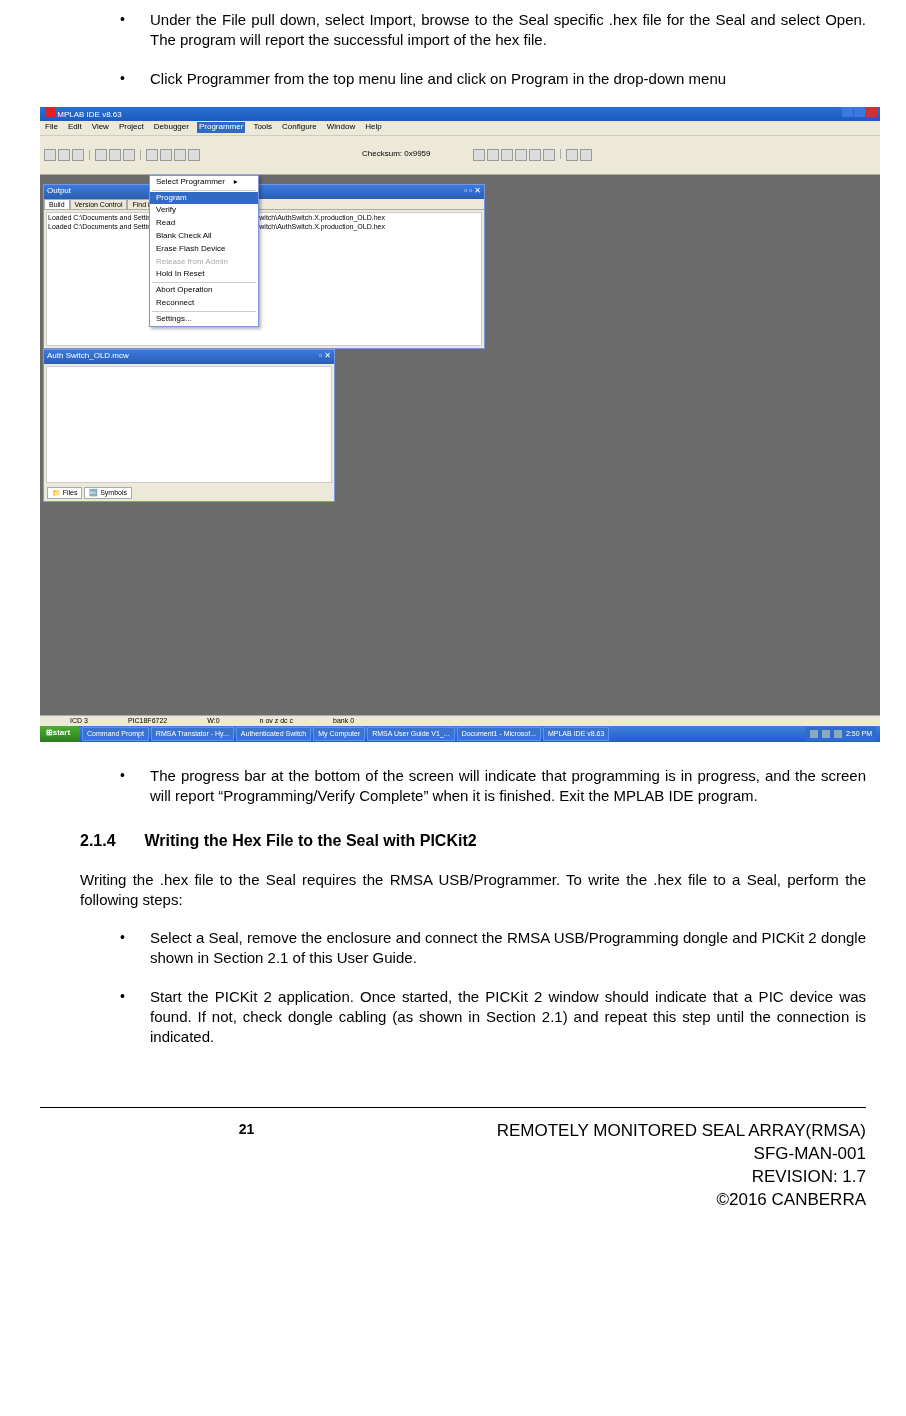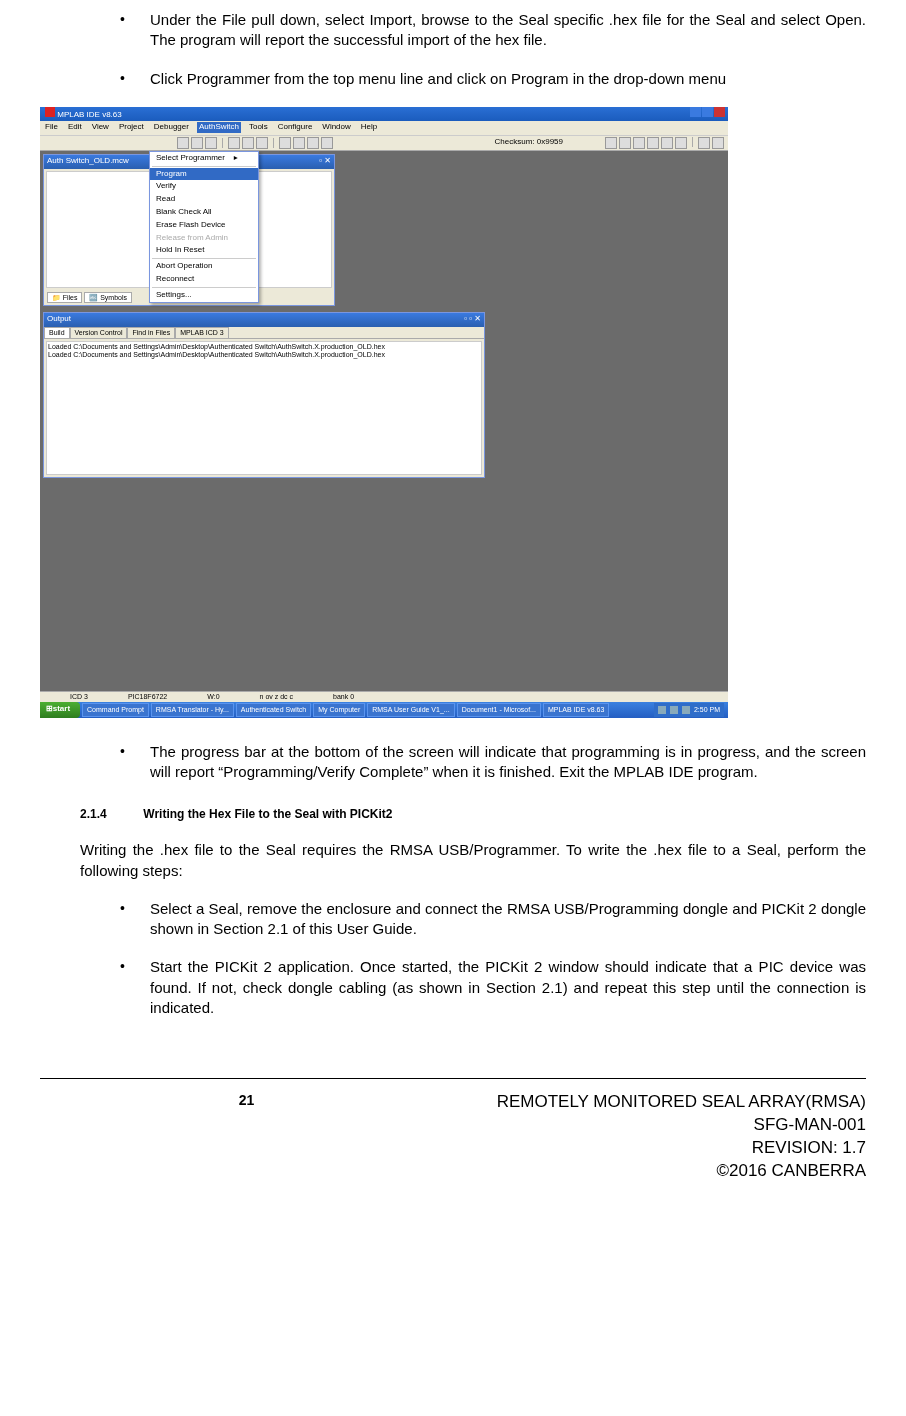--- a/index.html
+++ b/index.html
@@ -10,36 +10,36 @@
     padding: 10px 40px 20px 40px;
     line-height: 1.35;
     width: 906px;
     box-sizing: border-box;
     background: #fff;
   }
   .bullet-list { margin-left: 80px; }
   .bullet-item { display: flex; margin-bottom: 18px; text-align: justify; }
   .bullet-dot { width: 30px; flex-shrink:0; font-size: 14px; }
   .bullet-text { flex: 1; }
-  .section-heading { font-weight: bold; font-size: 12px; margin: 24px 0 18px 40px; }
+  .section-heading { font-weight: bold; font-size: 16px; margin: 24px 0 18px 40px; }
   .section-heading .num { display:inline-block; width:60px; }
   .body-para { margin: 0 0 18px 40px; text-align: justify; }
 
   
   .embed-wrap { margin: 4px 0 24px 0; }
-  .mplab-window { width: 688px; background:#6b6b6b; font-size:8px; font-family: Tahoma, Arial, sans-serif; color:#000;}
+  .mplab-window { width: 840px; background:#6b6b6b; font-size:8px; font-family: Tahoma, Arial, sans-serif; color:#000;}
   .titlebar { background: linear-gradient(#2a6fd4,#1b5cbd); color:#fff; height:14px; display:flex; align-items:center; padding:0 3px; justify-content:space-between;}
   .titlebar .icn { width:10px;height:10px; background:#d22; display:inline-block; margin-left:2px;}
   .titlebar .btns span{ width:11px;height:10px; background:#c33; display:inline-block; margin-left:1px;}
   .titlebar .btns span.min{ background:#3a7ae0;}
   .titlebar .btns span.max{ background:#3a7ae0;}
   .menubar { background:#ece9d8; color:#000; height:12px; padding:1px 3px; display:flex; gap:6px; align-items:flex-start;}
   .menubar .mi { padding:0 2px;}
   .menubar .mi.active { background:#316ac5; color:#fff;}
-  .toolbar { background:#ece9d8; height:14px; border-top:1px solid #ccc; border-bottom:1px solid #aaa; display:flex; align-items:center; padding:0 4px; gap:2px;justify-content:flex-end;}
+  .toolbar { background:#ece9d8; height:14px; border-top:1px solid #ccc; border-bottom:1px solid #aaa; display:flex; align-items:center; padding:12px 4px; gap:2px;}
   .toolbar .tb { width:10px; height:10px; background:#ddd; border:1px solid #999; display:inline-block;}
   .toolbar .sep { width:1px; height:10px; background:#aaa; margin:0 3px;}
   .toolbar .chk { margin-left: 160px; }
   .toolbar .grp2 { margin-left: 40px; display:flex; gap:2px;}
   .workspace { background:#6b6b6b; padding:3px; min-height:500px; position:relative;}
   .panel { background:#ece9d8; border:1px solid #7a96df; width:290px; }
   .panel-title { background:linear-gradient(#3a7ae0,#2a5fb0); color:#fff; height:12px; padding:1px 3px; display:flex; justify-content:space-between;}
   .panel-body { background:#fff; height:115px; border:1px solid #ccc; margin:2px;}
   .panel-tabs { display:flex; gap:2px; padding:2px 3px;}
   .panel-tabs .tab { background:#fff; border:1px solid #aaa; padding:0 4px; font-size:7px;}
@@ -83,21 +83,21 @@
     <div class="titlebar">
       <span><span class="icn"></span>&nbsp;<span>MPLAB IDE v8.63</span></span>
       <span class="btns"><span class="min"></span><span class="max"></span><span></span></span>
     </div>
     <div class="menubar">
       <span class="mi">File</span>
       <span class="mi">Edit</span>
       <span class="mi">View</span>
       <span class="mi">Project</span>
       <span class="mi">Debugger</span>
-      <span class="mi active">AuthSwitch</span>
+      <span class="mi active">Programmer</span>
       <span class="mi">Tools</span>
       <span class="mi">Configure</span>
       <span class="mi">Window</span>
       <span class="mi">Help</span>
     </div>
     <div class="toolbar">
       <span class="tb"></span>
       <span class="tb"></span>
       <span class="tb"></span>
       <span class="sep"></span>
@@ -134,46 +134,46 @@
         <div class="dd-item">Erase Flash Device</div>
         <div class="dd-item dis">Release from Admin</div>
         <div class="dd-item">Hold In Reset</div>
         <hr>
         <div class="dd-item">Abort Operation</div>
         <div class="dd-item">Reconnect</div>
         <hr>
         <div class="dd-item">Settings...</div>
       </div>
 
-      <div class="panel" style="width:290px;">
-        <div class="panel-title">
-          <span>Auth Switch_OLD.mcw</span>
-          <span>▫ ✕</span>
-        </div>
-        <div class="panel-body"></div>
-        <div class="panel-tabs">
-          <span class="tab">📁 <span>Files</span></span>
-          <span class="tab">🔤 <span>Symbols</span></span>
-        </div>
-      </div>
-
       <div class="panel output">
         <div class="panel-title">
           <span>Output</span>
           <span>▫ ▫ ✕</span>
         </div>
         <div class="output-tabs">
           <span class="tab">Build</span>
           <span class="tab inactive">Version Control</span>
           <span class="tab inactive">Find in Files</span>
           <span class="tab inactive">MPLAB ICD 3</span>
         </div>
         <div class="rows">
           <div>Loaded C:\Documents and Settings\Admin\Desktop\Authenticated Switch\AuthSwitch.X.production_OLD.hex</div>
           <div>Loaded C:\Documents and Settings\Admin\Desktop\Authenticated Switch\AuthSwitch.X.production_OLD.hex</div>
+        </div>
+      </div>
+
+      <div class="panel" style="width:290px;">
+        <div class="panel-title">
+          <span>Auth Switch_OLD.mcw</span>
+          <span>▫ ✕</span>
+        </div>
+        <div class="panel-body"></div>
+        <div class="panel-tabs">
+          <span class="tab">📁 <span>Files</span></span>
+          <span class="tab">🔤 <span>Symbols</span></span>
         </div>
       </div>
       <div style="height:210px;"></div>
     </div>
     <div class="statusbar">
       <span>ICD 3</span>
       <span>PIC18F6722</span>
       <span>W:0</span>
       <span>n ov z dc c</span>
       <span>bank 0</span>

